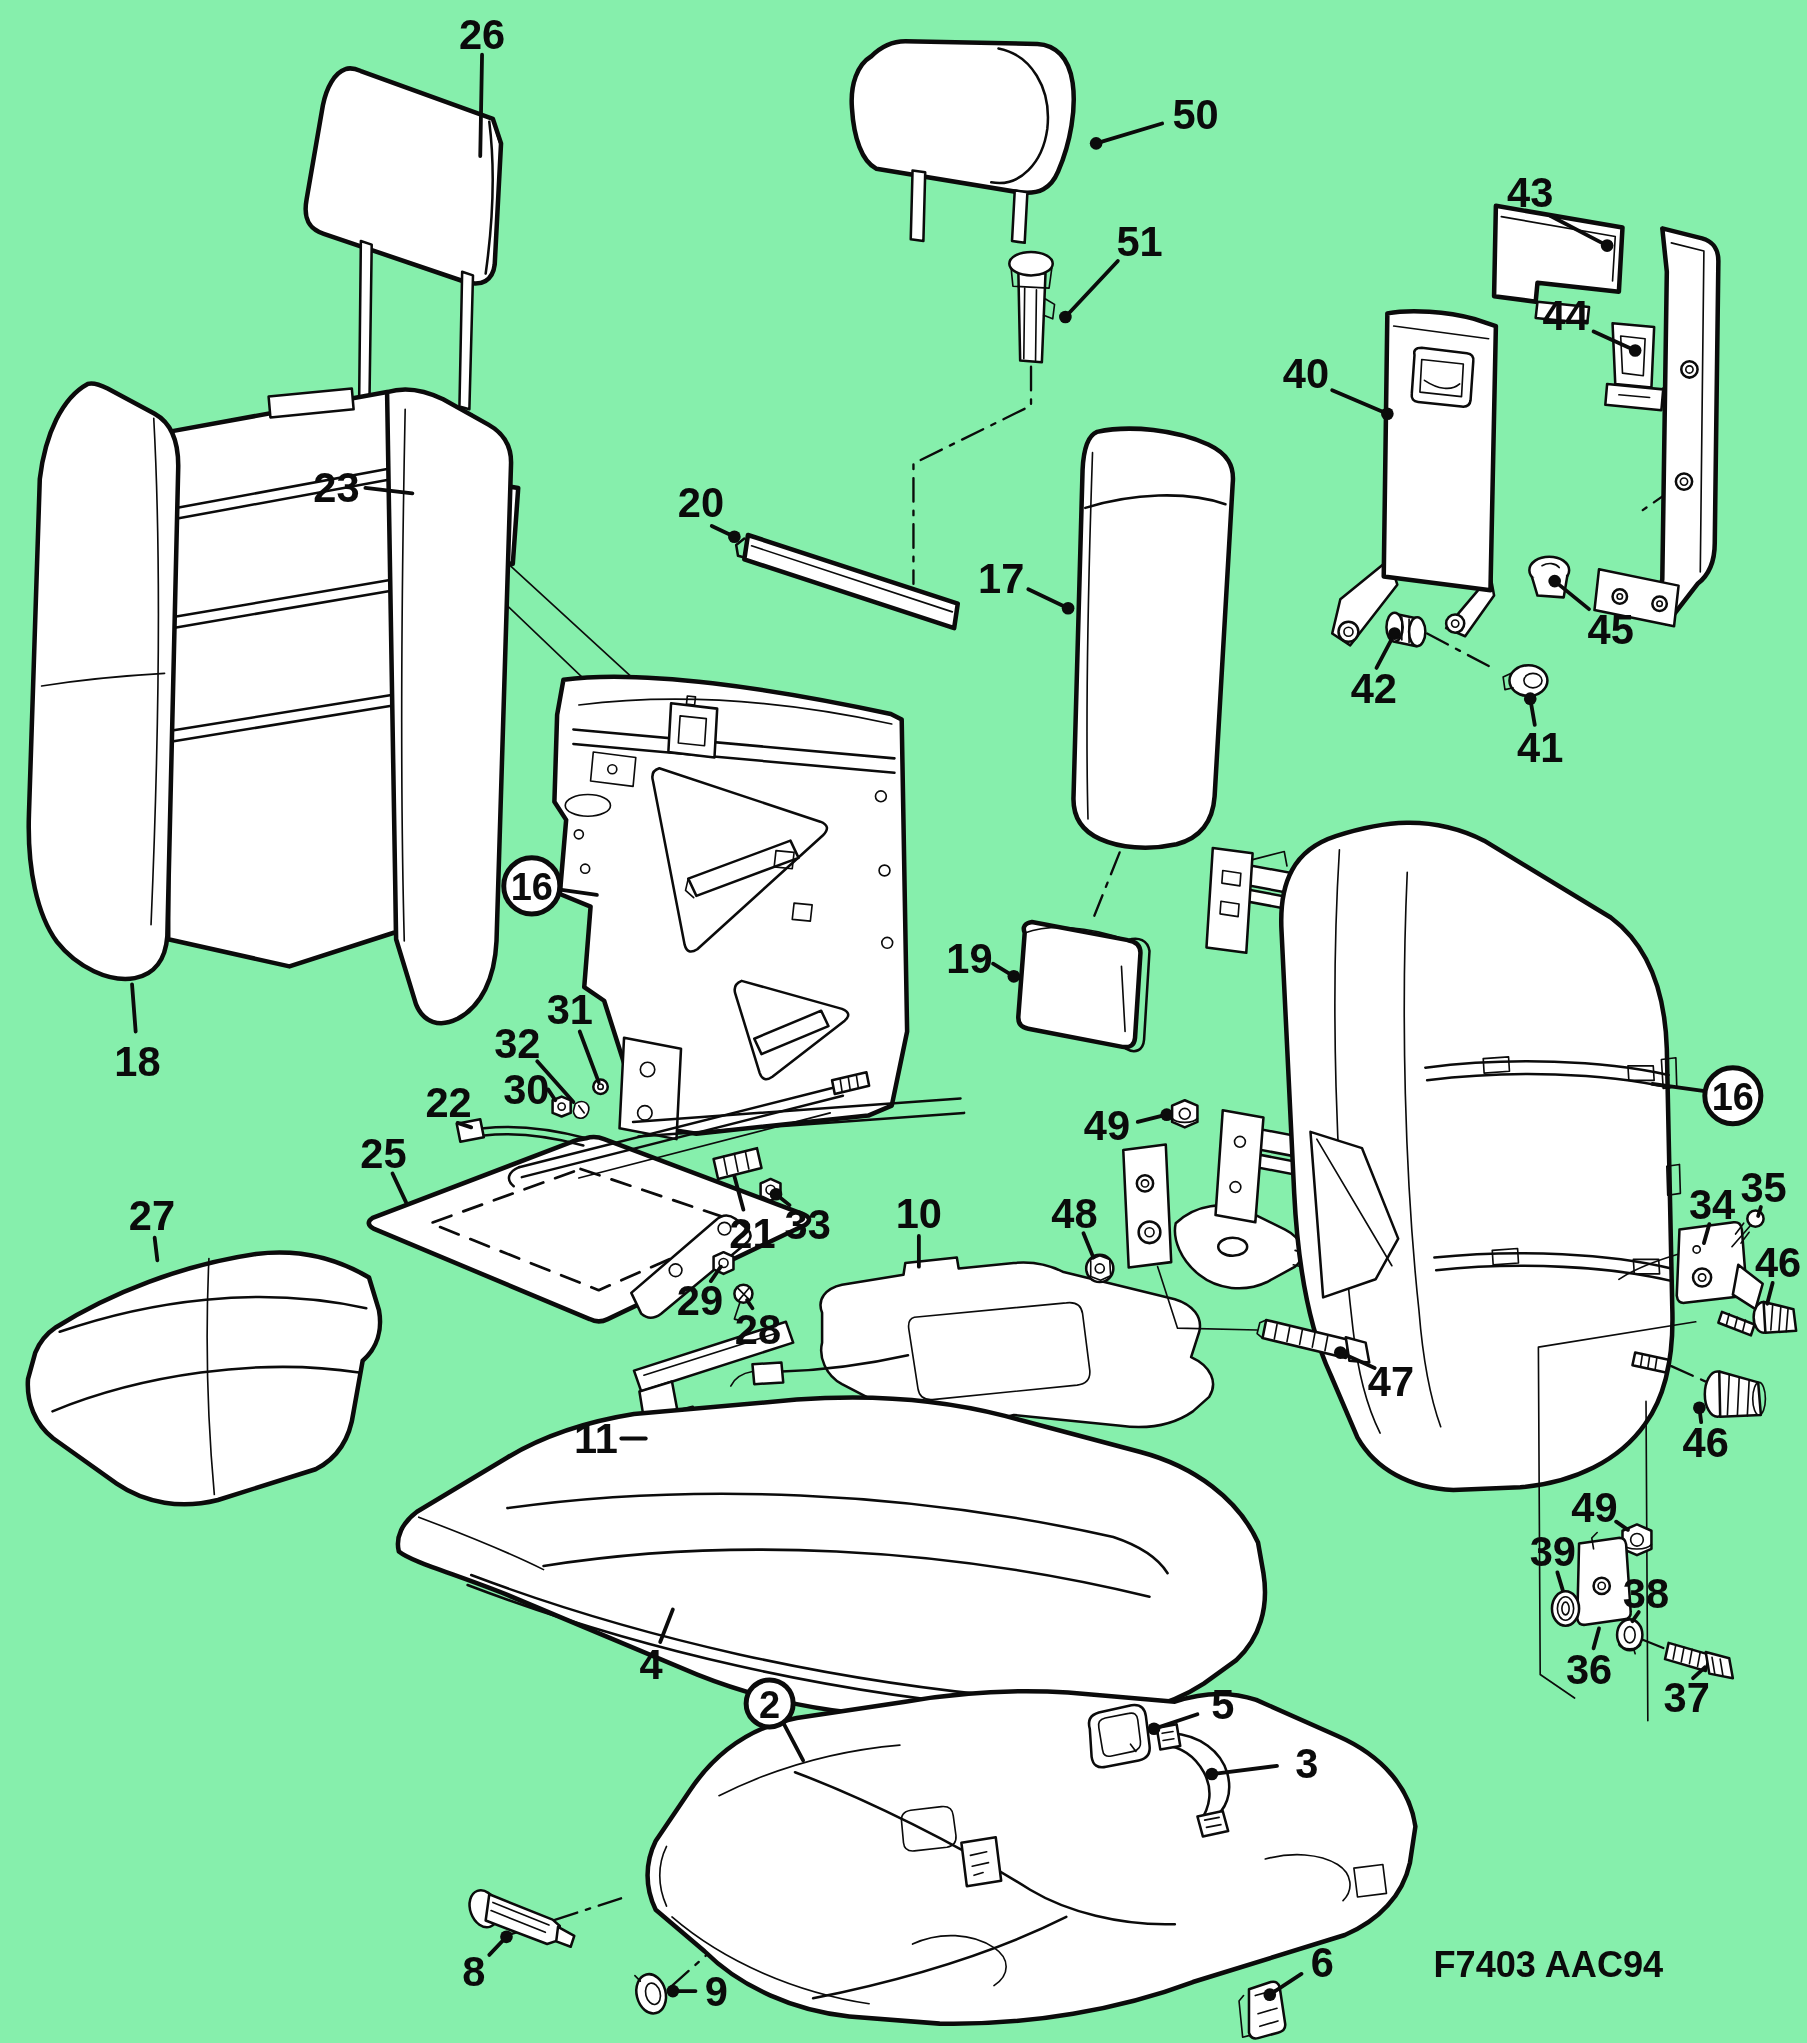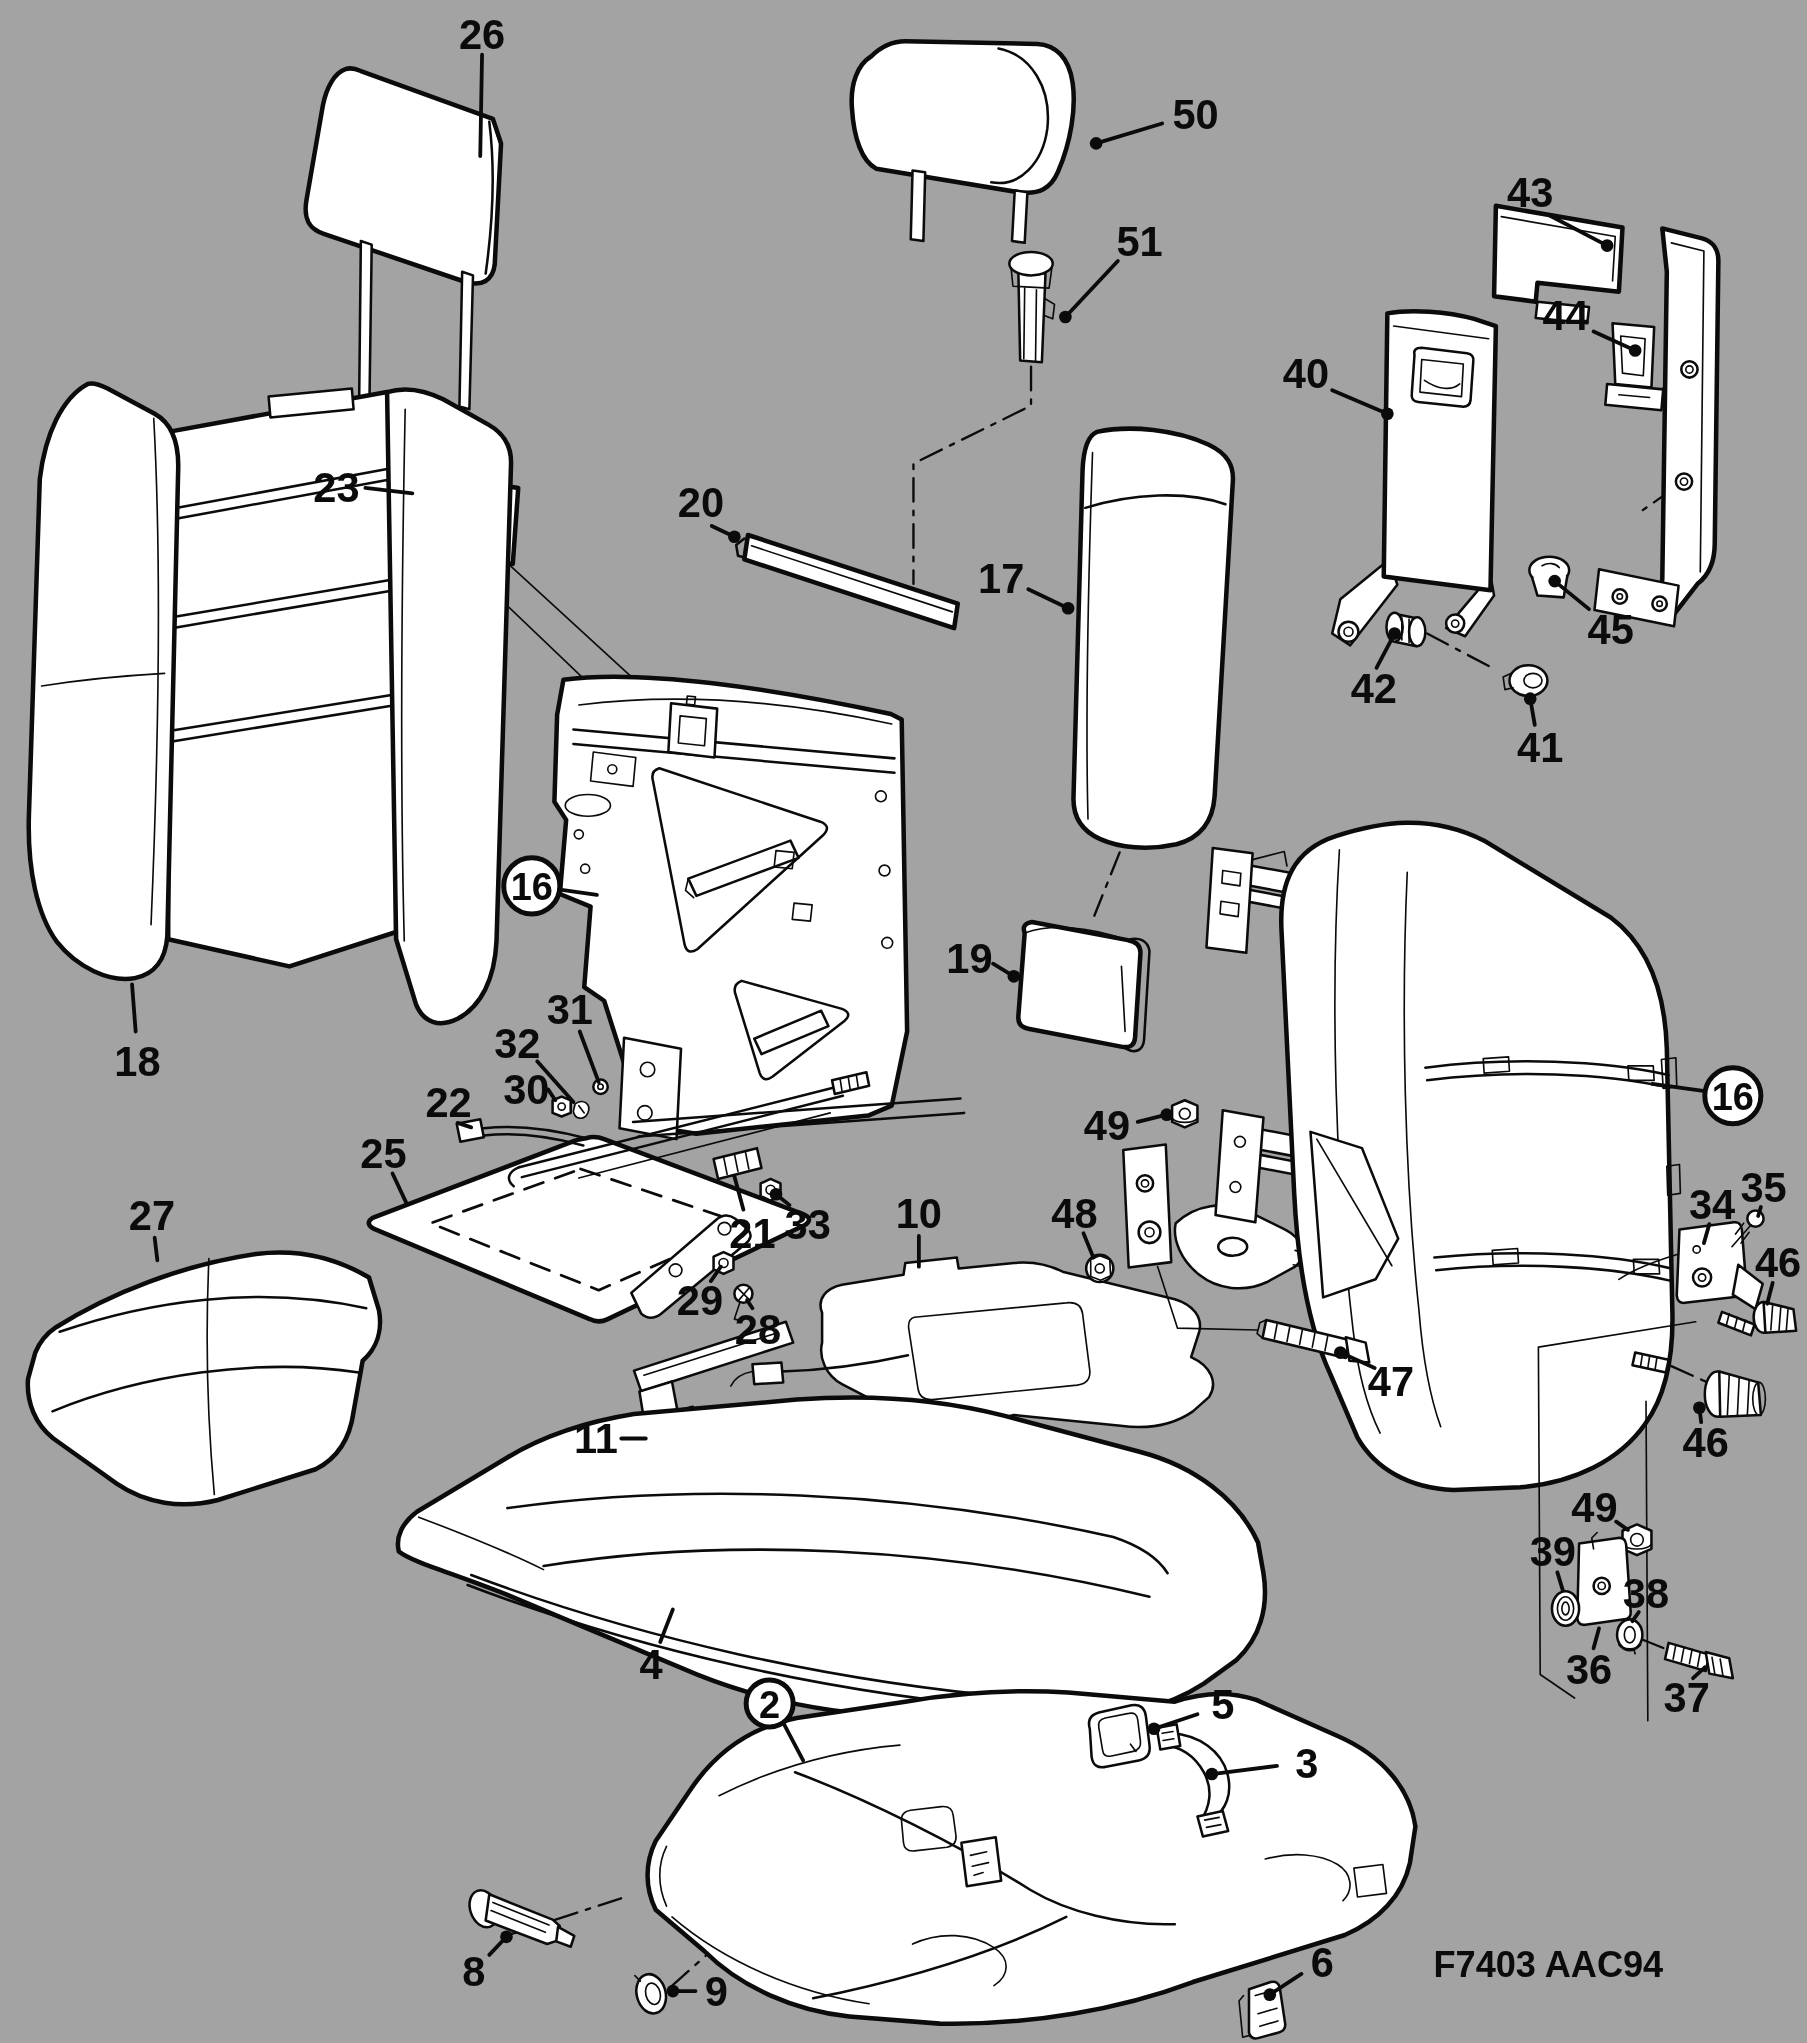--- a/index.html
+++ b/index.html
@@ -1,16 +1,16 @@
 <!DOCTYPE html>
 <html style="font-size:14.5px"><head>
 <meta charset="utf-8">
 <style>
   html,body{margin:0;padding:0;background:#e8e8e8;}
-  .page{position:relative;width:1807px;height:2044px;background:#a3a3a3;margin:0 auto;overflow:hidden;}
+  .page{position:relative;width:1807px;height:2044px;background:#86efac;margin:0 auto;overflow:hidden;}
   svg{position:absolute;left:0;top:0;width:100%;height:100%;}
   
   .o{stroke-width:5;}
   .d{stroke-width:2.8;}
   .t{stroke-width:1.8;}
   .dd{stroke-width:2.6;stroke-dasharray:26 10 5 10;}
   .dsh{stroke-width:3;stroke-dasharray:22 14;}
   .num{font-family:"Liberation Sans",sans-serif;font-weight:bold;font-size:46px;fill:#0b0b0b;}
   .numc{font-family:"Liberation Sans",sans-serif;font-weight:bold;font-size:42px;fill:#0b0b0b;}
   .code{font-family:"Liberation Sans",sans-serif;font-weight:bold;font-size:40px;fill:#0b0b0b;}

